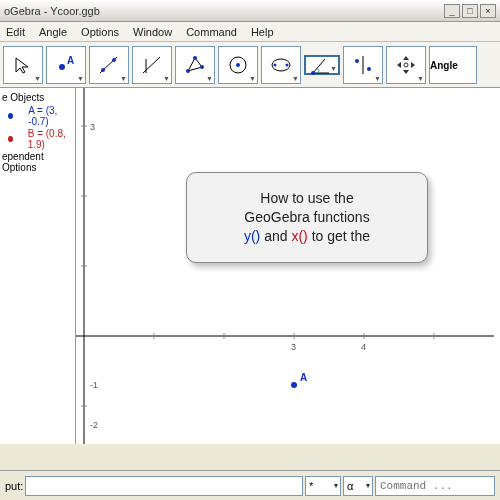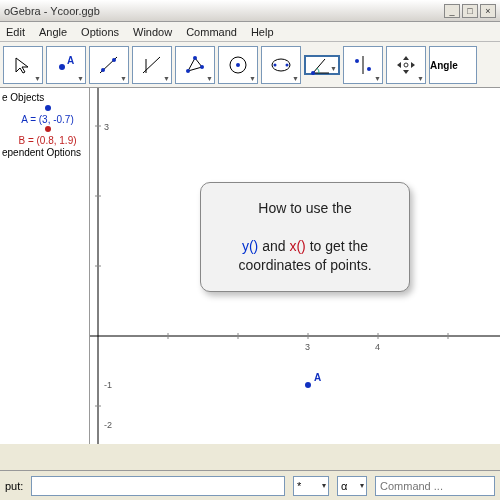--- a/index.html
+++ b/index.html
@@ -7,35 +7,35 @@
   .titlebar { height: 22px; background: linear-gradient(#fff,#d6d3ce); border-bottom: 1px solid #999; font-size: 11px; line-height: 22px; padding-left: 4px; color: #333; display: flex; align-items: center; justify-content: space-between; }
   .titlebar .wbtns { display: flex; gap: 2px; padding-right: 4px; }
   .wbtn { width: 16px; height: 14px; background: #e8e5dc; border: 1px solid #888; font-size: 9px; line-height: 12px; text-align: center; }
   .menubar { height: 20px; background: #f4f3ee; border-bottom: 1px solid #bbb; display: flex; gap: 14px; padding-left: 6px; font-size: 11px; color: #222; align-items: center; }
   .toolbar { height: 46px; background: #f4f3ee; border-bottom: 1px solid #999; display: flex; align-items: center; padding: 3px; gap: 3px; }
   .tbtn { width: 40px; height: 38px; background: #fff; border: 1px solid #7a98b8; display: flex; align-items: center; justify-content: center; position: relative; }
   .tbtn.sel { border: 2px solid #3b6ea5; }
   .tbtn .drop { position: absolute; right: 1px; bottom: 1px; font-size: 7px; color: #555; }
   .anglebtn { width: 48px; height: 38px; background: #fff; border: 1px solid #7a98b8; font-size: 10px; text-align: left; line-height: 38px; font-weight: bold; }
   .workarea { position: relative; height: 356px; display: flex; background: #fff; }
-  .algebra { width: 90px; background: #fff; border-right: 1px solid #999; font-size: 10px; padding: 4px 2px; overflow: hidden; }
+  .algebra { width: 76px; background: #fff; border-right: 1px solid #999; font-size: 10px; padding: 4px 2px; overflow: hidden; }
   .algebra .hdr { font-size: 10px; color: #000; margin-bottom: 2px; }
-  .algebra .obj { font-size: 10px; margin: 1px 0 1px 6px; display: flex; align-items: center; gap: 3px; flex-direction: column; }
+  .algebra .obj { font-size: 10px; margin: 1px 0 1px 6px; display: flex; align-items: center; gap: 15px; }
   .dotico { width: 6px; height: 6px; border-radius: 50%; display: inline-block; }
   .blue { background: #1030c0; }
   .red { background: #c02020; }
   .graph { flex: 1; position: relative; background: #fff; overflow: hidden; }
   .graph svg { position: absolute; inset: 0; }
-  .tooltip { position: absolute; left: 110px; top: 94px; width: 210px; background: #f2f2f2; border: 1px solid #888; border-radius: 10px; padding: 16px 12px; text-align: center; font-size: 14px; color: #222; box-shadow: 3px 4px 6px rgba(0,0,0,.25); line-height: 1.35; }
+  .tooltip { position: absolute; left: 110px; top: 84px; width: 242px; background: #f2f2f2; border: 1px solid #888; border-radius: 10px; padding: 16px 12px; text-align: center; font-size: 14px; color: #222; box-shadow: 3px 4px 6px rgba(0,0,0,.25); line-height: 1.35; }
   .tooltip .yfn { color: #0030d0; }
   .tooltip .xfn { color: #c01020; }
   .pt { position: absolute; width: 6px; height: 6px; background: #1030c0; border-radius: 50%; }
   .ptlabel { position: absolute; font-size: 10px; color: #1030c0; font-weight: bold; }
-  .inputbar { position: absolute; left: 0; right: 0; bottom: 0; height: 30px; background: #ece9d8; border-top: 1px solid #999; display: flex; align-items: center; padding: 3px 5px; gap: 8px; font-size: 11px; }
-  .inputbar input { height: 20px; border: 1px solid #7a98b8; background: #fff; font-size: 11px; padding: 0 4px; }
+  .inputbar { position: absolute; left: 0; right: 0; bottom: 0; height: 30px; background: #ece9d8; border-top: 1px solid #999; display: flex; align-items: center; padding: 3px 5px; gap: 2px; font-size: 11px; }
+  .inputbar input { height: 20px; border: 1px solid #7a98b8; background: #fff; font-size: 11px; padding: 0 4px; font-family: Liberation Mono, monospace; }
   .inputbar .main { flex: 1; }
   .sel { border: 1px solid #7a98b8; background: #fff; height: 20px; width: 36px; font-size: 11px; padding-left: 3px; display: flex; align-items: center; justify-content: space-between; }
   .sel .arr { font-size: 8px; padding-right: 2px; color: #333; }
   .cmd { width: 120px; }
   .tick { font-size: 9px; fill: #555; }
 </style>
 </head>
 <body>
 
 <div class="titlebar">
@@ -166,23 +166,22 @@
       <text class="tick" x="215" y="262">3</text>
       <text class="tick" x="285" y="262">4</text>
       <text class="tick" x="14" y="42">3</text>
       <text class="tick" x="14" y="300">-1</text>
       <text class="tick" x="14" y="340">-2</text>
     </svg>
     <div class="pt" style="left:215px; top:294px;"></div>
     <div class="ptlabel" style="left:224px; top:284px;">A</div>
     <div class="tooltip">
       <span>How to use the</span><br>
-      <br>
+      <span>GeoGebra functions</span><br>
       <span class="yfn">y()</span><span> and </span><span class="xfn">x()</span><span> to get the</span><br>
-      <span>coordinates of points.</span>
     </div>
   </div>
 </div>
 
 <div class="inputbar">
   <span>put:</span>
   <input class="main" style="">
   <div class="sel">
       <span>*</span>
       <span class="arr">▾</span>

